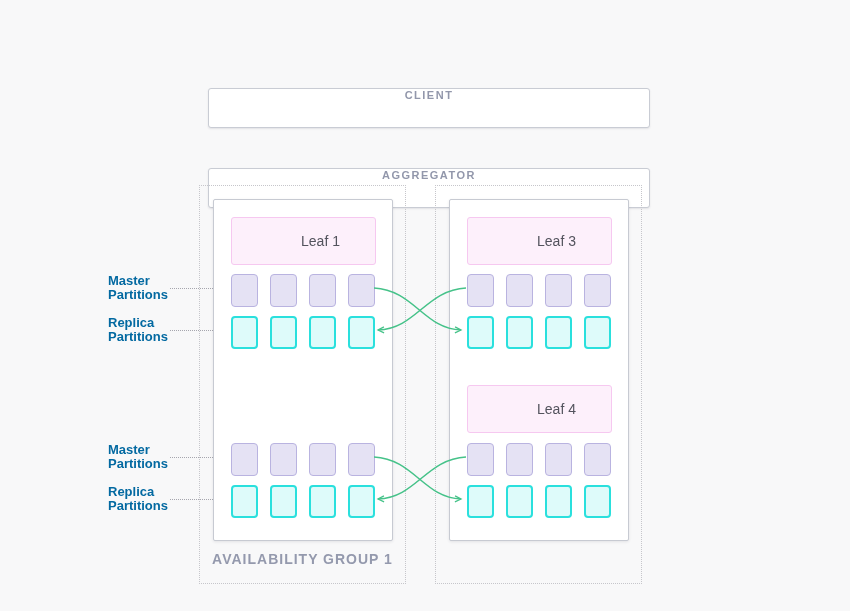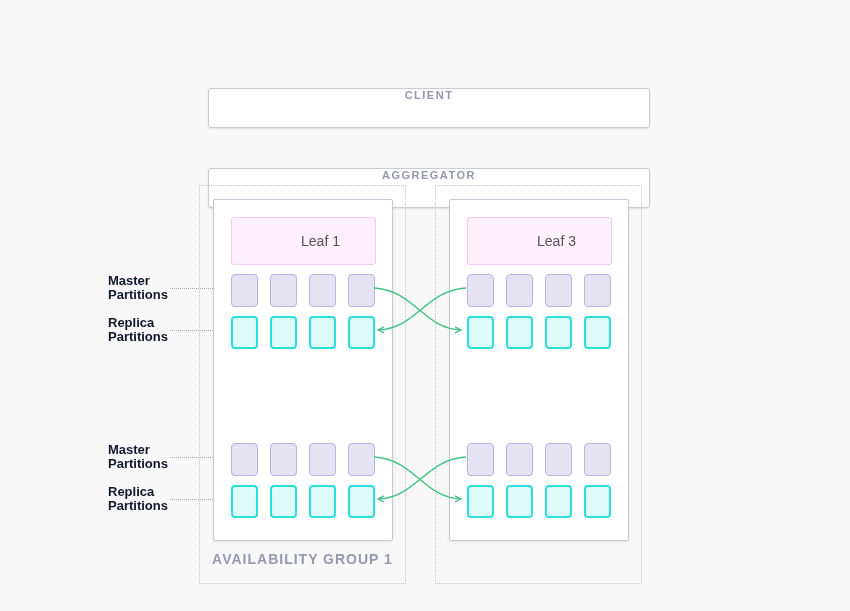--- a/index.html
+++ b/index.html
@@ -121,21 +121,21 @@
     background: var(--replica-fill, #defbfa);
     border: 2px solid var(--replica-border, #2ae0dd);
   }
   .side-label {
     position: absolute;
     left: 108px;
     width: 70px;
     font-size: 13px;
     font-weight: 700;
     line-height: 14px;
-    color: #0f172a;
+    color: #0369a1;
   }
   .leader {
     position: absolute;
     left: 170px;
     width: 59px;
     height: 0;
     border-top: 1px dotted #a6a6ae;
   }
   .arrows {
     position: absolute;
@@ -231,20 +231,23 @@
           <div class="sq master"></div>
           <div class="sq master"></div>
           <div class="sq master"></div>
         </div>
       <div class="row" style="top:116px">
           <div class="sq replica"></div>
           <div class="sq replica"></div>
           <div class="sq replica"></div>
           <div class="sq replica"></div>
         </div>
+      <div class="leaf" style="top:185px">
+        <span>Leaf 4</span>
+      </div>
       <div class="row" style="top:243px">
           <div class="sq master"></div>
           <div class="sq master"></div>
           <div class="sq master"></div>
           <div class="sq master"></div>
         </div>
       <div class="row" style="top:285px">
           <div class="sq replica"></div>
           <div class="sq replica"></div>
           <div class="sq replica"></div>

